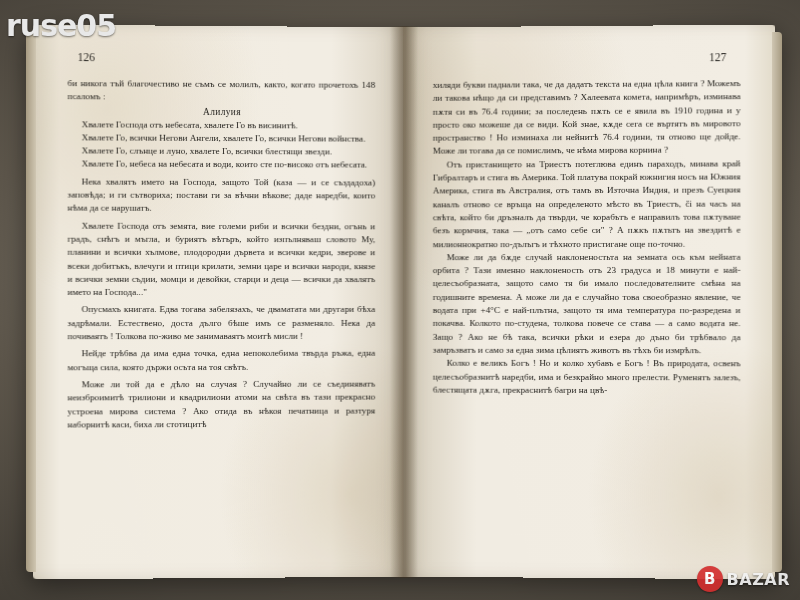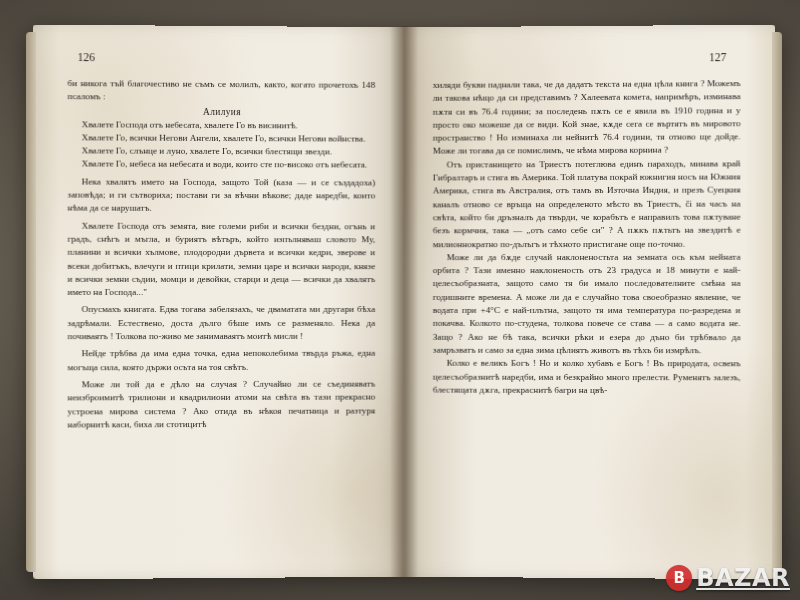--- a/index.html
+++ b/index.html
@@ -60,26 +60,25 @@
     font-family: "DejaVu Sans", sans-serif;
     font-size: 15px;
     font-weight: bold;
     display: flex;
     align-items: center;
     justify-content: center;
     box-shadow: 0 1px 2px rgba(0,0,0,.4);
   }
   .bazar-mark .b-text {
     font-family: "DejaVu Sans", sans-serif;
-    font-size: 24px;
+    font-size: 16px;
     font-weight: bold;
     color: #f2f2f2;
     letter-spacing: .5px;
     text-shadow: 0 1px 2px rgba(0,0,0,.55);
-    text-decoration: underline;
   }
 
   
   .book {
     position: absolute;
     left: 34px;
     top: 26px;
     width: 740px;
     height: 552px;
     z-index: 10;
@@ -195,20 +194,21 @@
     border-radius: 4px 0 0 4px;
     z-index: 5;
   }
 </style>
 </head>
 <body>
 
 <div class="photo">
   <div class="bg-dark"></div>
 
+  <div class="watermark">ruse05</div>
 
   <div class="book">
     <div class="edge-left"></div>
     <div class="edge-right"></div>
 
     <div class="page page-left">
       <div class="page-inner">
         <div class="folio folio-left">126</div>
         <div class="body-text">
           <p class="noindent">би никога тъй благочестиво не съмъ се молилъ, както, когато прочетохъ 148 псаломъ :</p>

